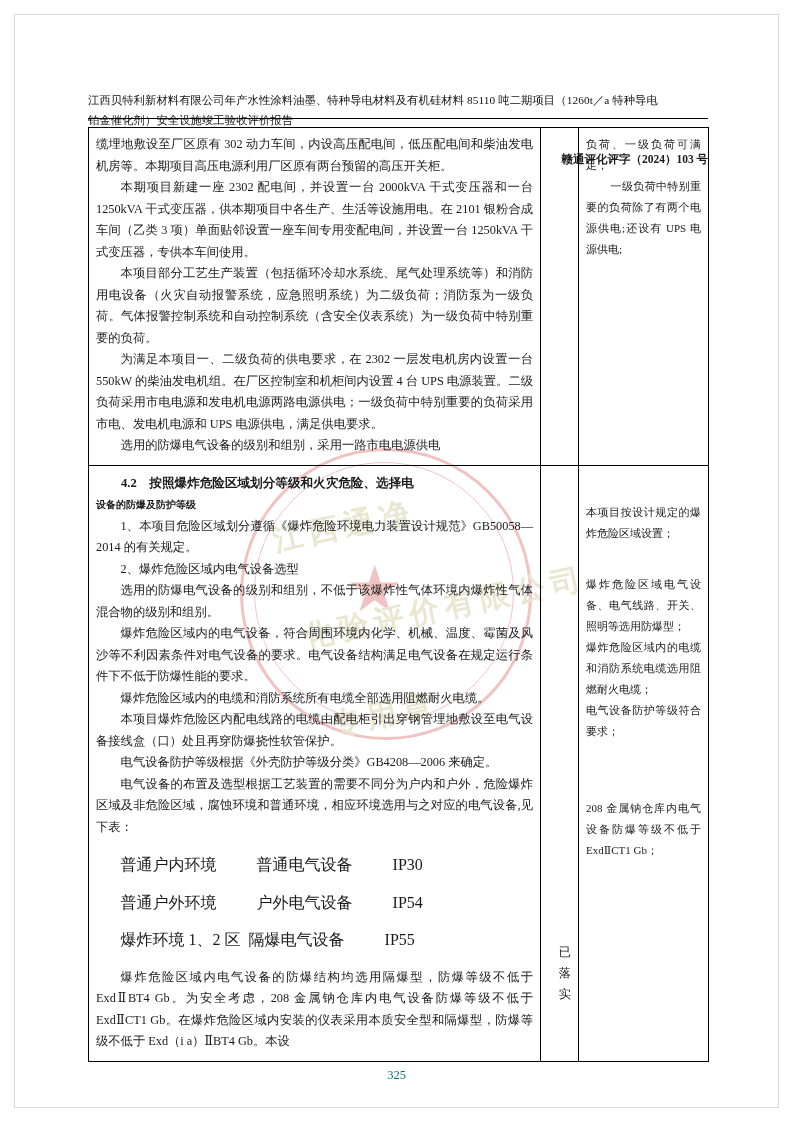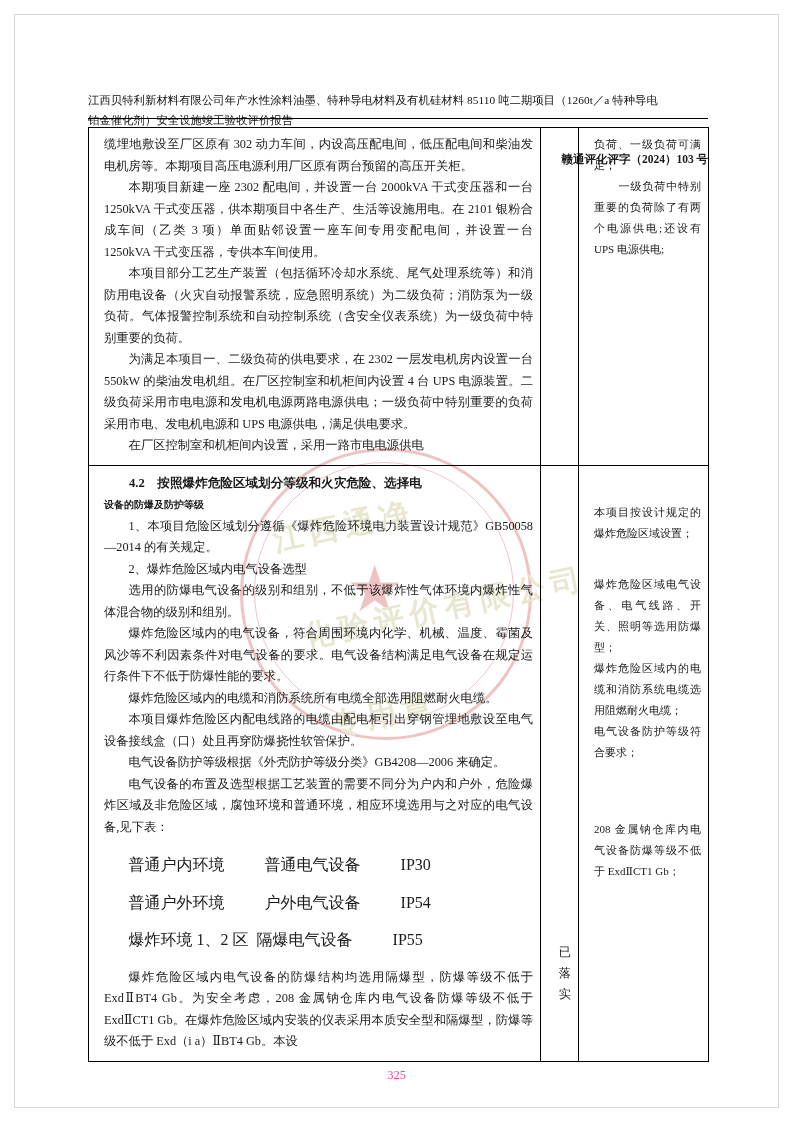--- a/index.html
+++ b/index.html
@@ -70,21 +70,21 @@
     width: 620px;
   }
   table.main {
     width: 620px;
     border-collapse: collapse;
     table-layout: fixed;
   }
   table.main td {
     border: 1px solid #000;
     vertical-align: top;
-    padding: 6px 7px 8px 15px;
+    padding: 6px 7px 8px 7px;
   }
   .col-main { width: 452px; }
   .col-mark { width: 38px; }
   .col-right { width: 130px; }
 
   .p {
     font-size: 12.3px;
     line-height: 21.5px;
     text-align: justify;
     margin: 0;
@@ -130,21 +130,21 @@
     white-space: pre;
   }
 
   .pagenum {
     position: absolute;
     left: 0;
     right: 0;
     top: 1068px;
     text-align: center;
     font-size: 12.5px;
-    color: #ec4899;
+    color: #0f766e;
   }
 
   
   .watermark {
     position: absolute;
     left: 150px;
     top: 430px;
     width: 520px;
     height: 330px;
     pointer-events: none;
@@ -244,21 +244,21 @@
         <col class="col-mark">
         <col class="col-right">
       </colgroup>
       <tbody>
         <tr>
           <td>
             <p class="p noind">缆埋地敷设至厂区原有 302 动力车间，内设高压配电间，低压配电间和柴油发电机房等。本期项目高压电源利用厂区原有两台预留的高压开关柜。</p>
             <p class="p">本期项目新建一座 2302 配电间，并设置一台 2000kVA 干式变压器和一台 1250kVA 干式变压器，供本期项目中各生产、生活等设施用电。在 2101 银粉合成车间（乙类 3 项）单面贴邻设置一座车间专用变配电间，并设置一台 1250kVA 干式变压器，专供本车间使用。</p>
             <p class="p">本项目部分工艺生产装置（包括循环冷却水系统、尾气处理系统等）和消防用电设备（火灾自动报警系统，应急照明系统）为二级负荷；消防泵为一级负荷。气体报警控制系统和自动控制系统（含安全仪表系统）为一级负荷中特别重要的负荷。</p>
             <p class="p">为满足本项目一、二级负荷的供电要求，在 2302 一层发电机房内设置一台 550kW 的柴油发电机组。在厂区控制室和机柜间内设置 4 台 UPS 电源装置。二级负荷采用市电电源和发电机电源两路电源供电；一级负荷中特别重要的负荷采用市电、发电机电源和 UPS 电源供电，满足供电要求。</p>
-            <p class="p">在厂区控制室和机柜间内设置，采用一路市电电源供电</p>
+            <p class="p">选用的防爆电气设备的级别和组别，采用一路市电电源供电</p>
           </td>
           <td>
             <p class="p mark-cell"></p>
           </td>
           <td class="right-cell">
             <p class="p noind">负荷、一级负荷可满足；</p>
             <p class="p">一级负荷中特别重要的负荷除了有两个电源供电;还设有 UPS 电源供电;</p>
           </td>
         </tr>
         <tr>

